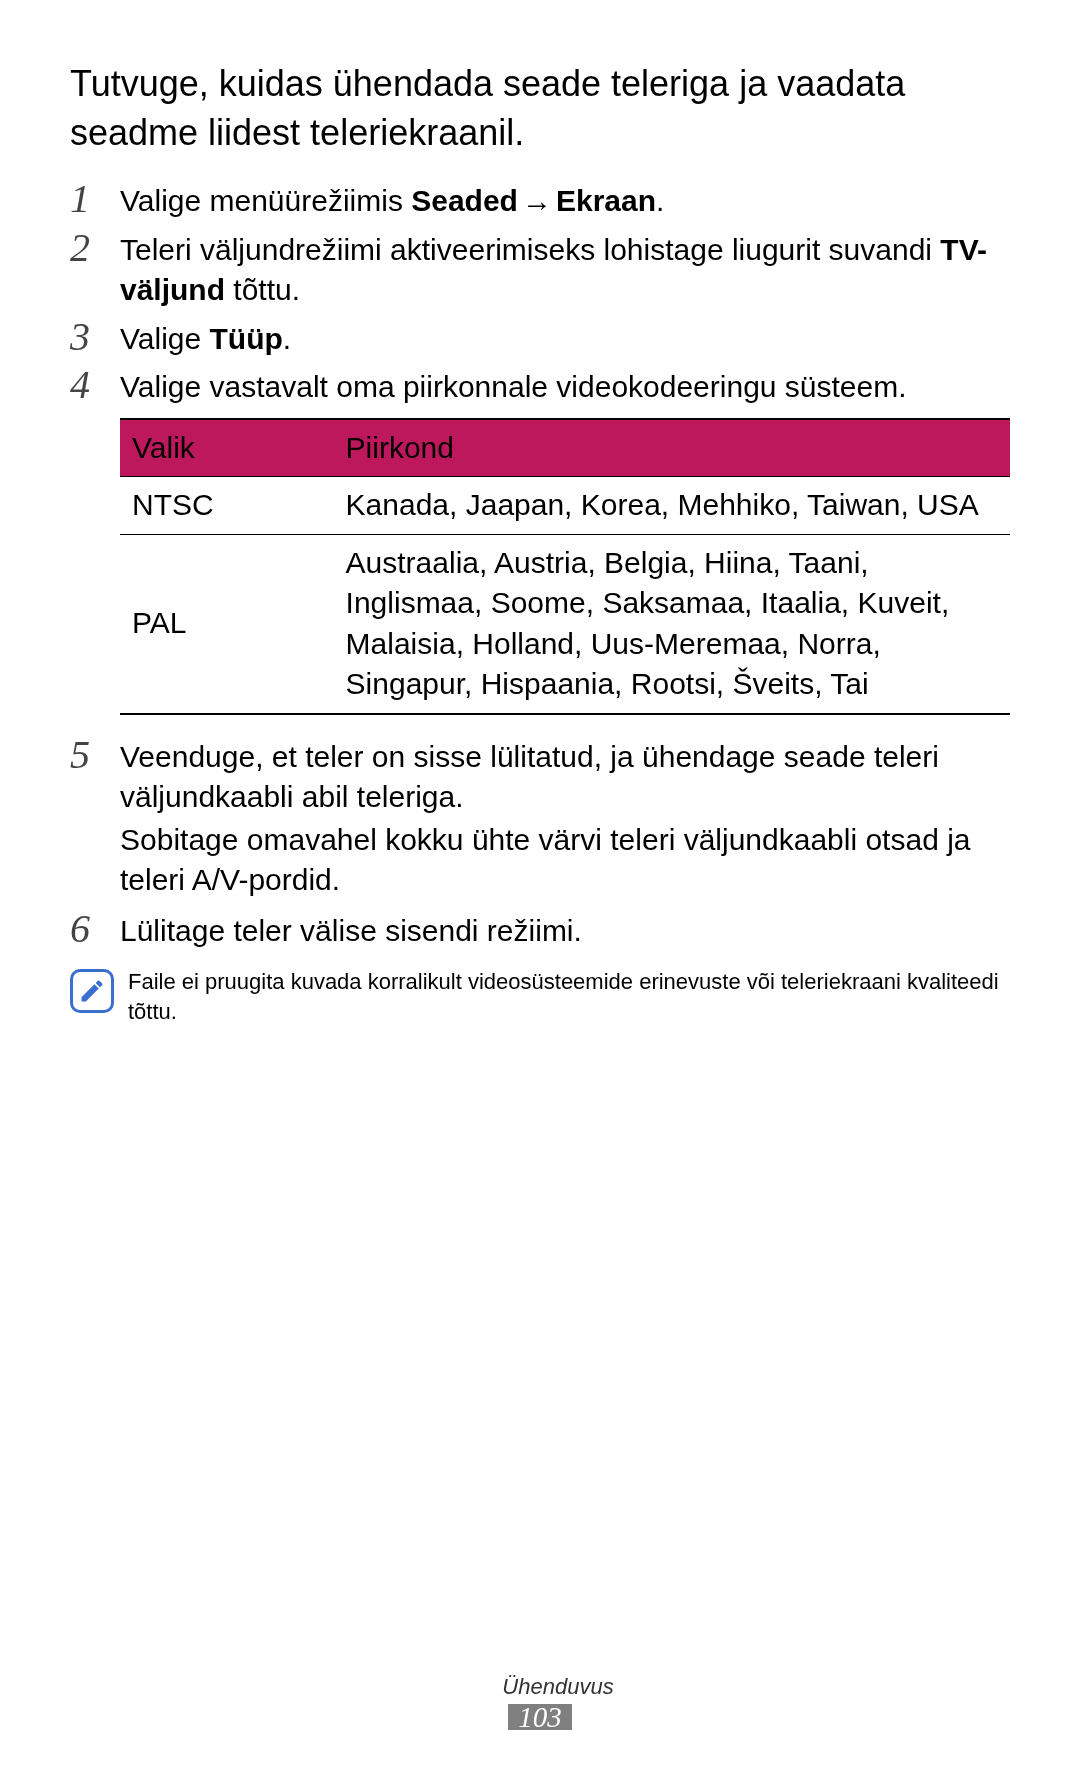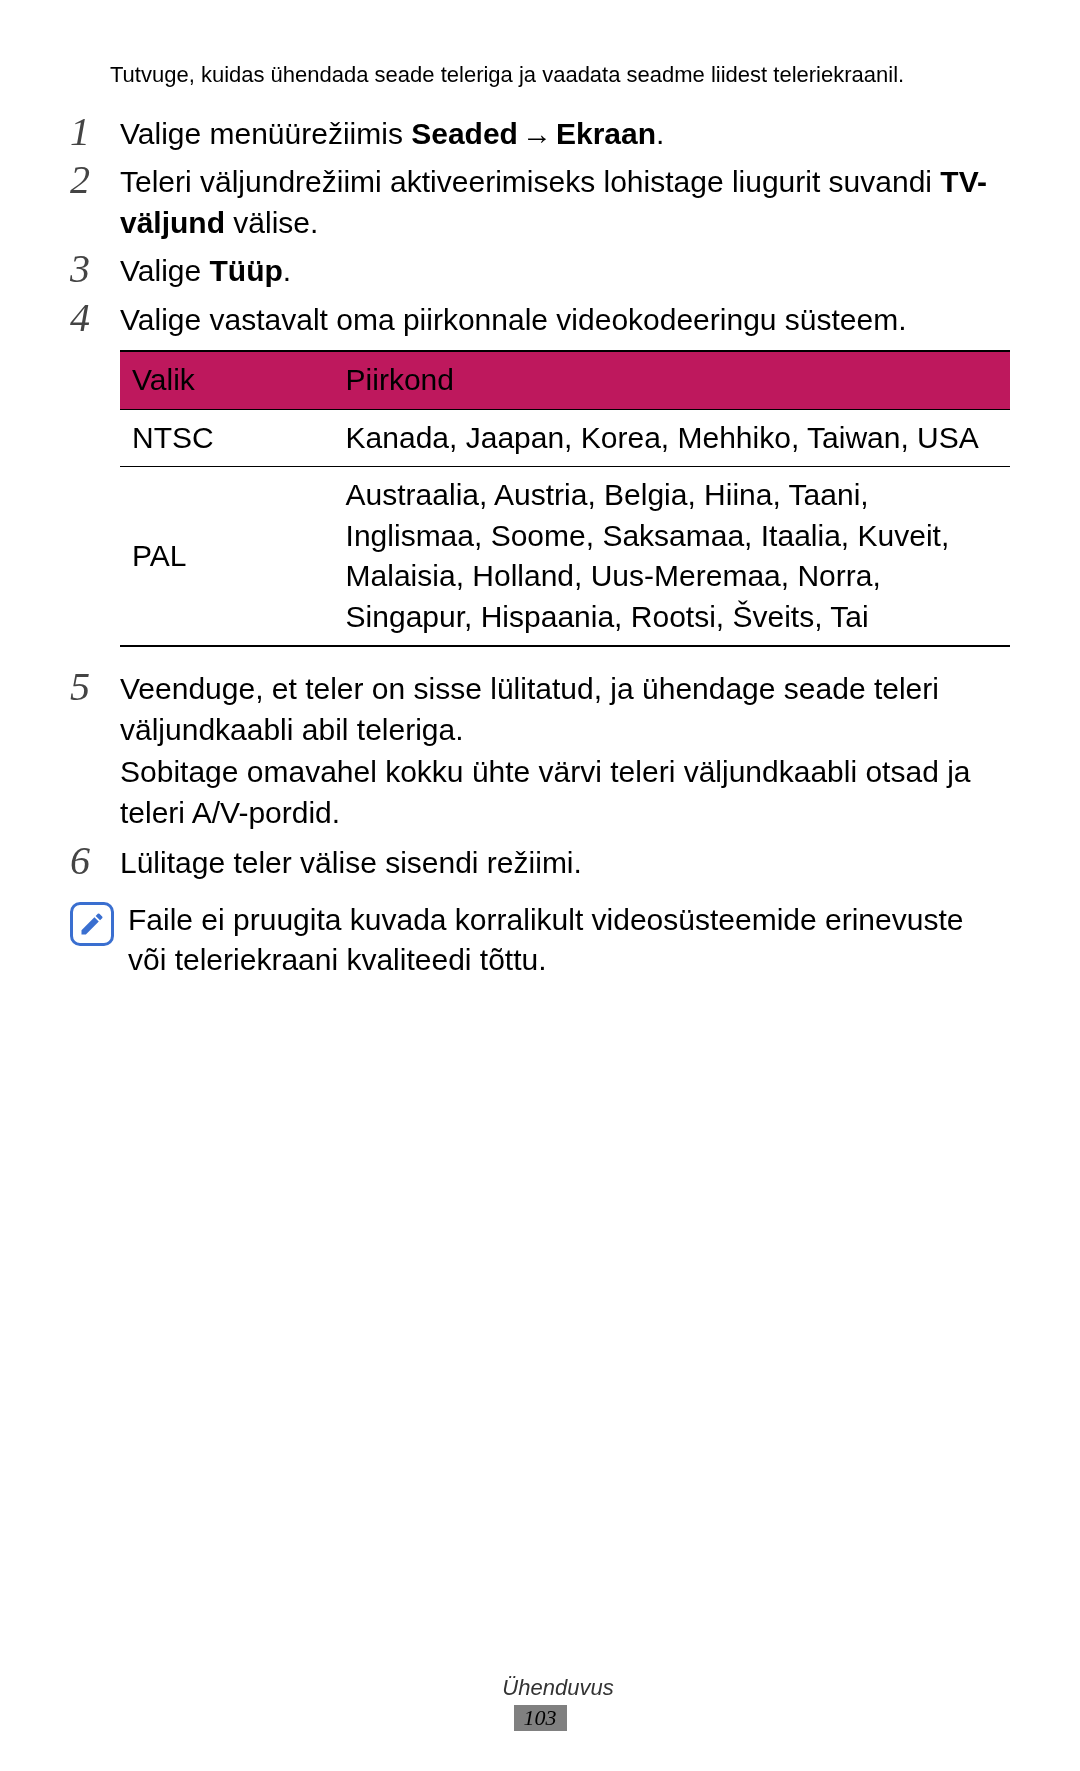--- a/index.html
+++ b/index.html
@@ -15,24 +15,23 @@
       padding: 60px 70px 0 70px;
     }
     .title {
       color: #2a6fdb;
       font-size: 44px;
       font-weight: bold;
       margin-bottom: 24px;
       line-height: 1.25;
     }
     .intro {
-      font-size: 22px;
+      font-size: 36px;
       line-height: 1.35;
       margin-bottom: 22px;
-      margin-left: 40px;
     }
     .steps { list-style: none; }
     .step {
       display: flex;
       align-items: flex-start;
       margin-bottom: 6px;
     }
     .step-num {
       font-family: Georgia, "Times New Roman", serif;
       font-style: italic;
@@ -92,42 +91,42 @@
       height: 44px;
       border: 3px solid #3a6fd0;
       border-radius: 10px;
       display: flex;
       align-items: center;
       justify-content: center;
     }
     .note-icon svg { width: 28px; height: 28px; }
     .note-body {
       flex: 1;
-      font-size: 30px;
+      font-size: 22px;
       line-height: 1.35;
     }
     .footer {
       position: absolute;
       bottom: 40px;
       left: 0; right: 0;
       text-align: center;
     }
     .footer-section {
       font-style: italic;
       font-size: 22px;
       color: #333;
       margin-bottom: 4px;
       margin-left: 36px;
     }
     .footer-page {
       display: inline-block;
       background: #808080;
-      color: #000000;
+      color: #ffffff;
       font-style: italic;
-      font-size: 22px;
+      font-size: 29px;
       padding: 0 10px;
       line-height: 26px;
       font-family: Georgia, serif;
     }
   </style>
 </head>
 <body>
 
 <div class="page">
   <p class="intro">Tutvuge, kuidas ühendada seade teleriga ja vaadata seadme liidest teleriekraanil.</p>
@@ -137,21 +136,21 @@
     <li class="step">
       <span class="step-num">1</span>
       <div class="step-body">
         <span>Valige menüürežiimis </span><b>Seaded</b><span class="arrow">→</span><b>Ekraan</b><span>.</span>
       </div>
     </li>
 
     <li class="step">
       <span class="step-num">2</span>
       <div class="step-body">
-        <span>Teleri väljundrežiimi aktiveerimiseks lohistage liugurit suvandi </span><b>TV-väljund</b><span> välise.</span>
+        <span>Teleri väljundrežiimi aktiveerimiseks lohistage liugurit suvandi </span><b>TV-väljund</b><span> tõttu.</span>
       </div>
     </li>
 
     <li class="step">
       <span class="step-num">3</span>
       <div class="step-body">
         <span>Valige </span><b>Tüüp</b><span>.</span>
       </div>
     </li>
 

